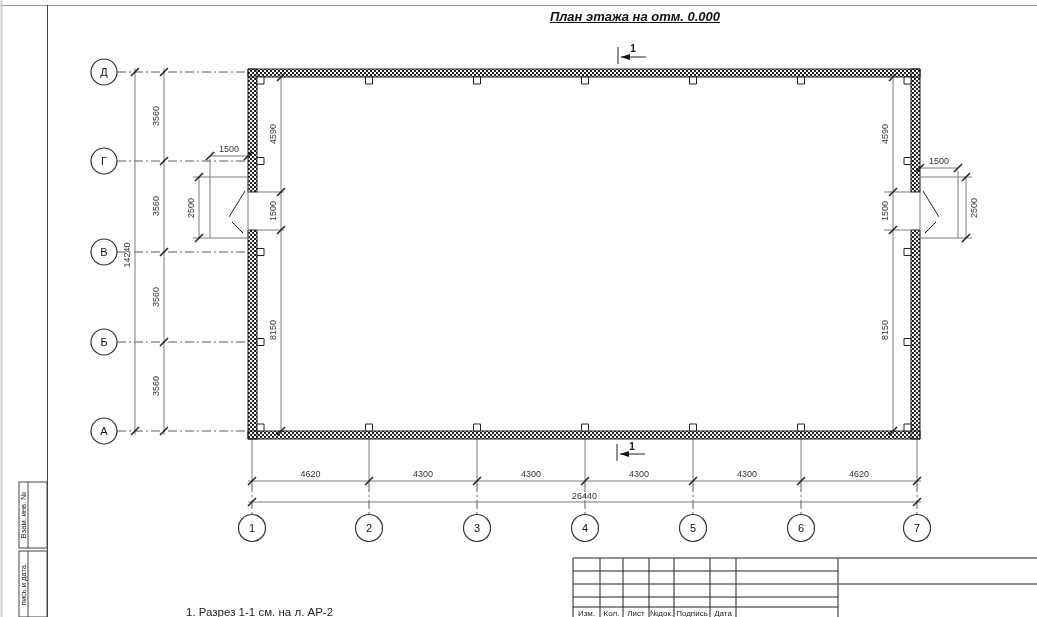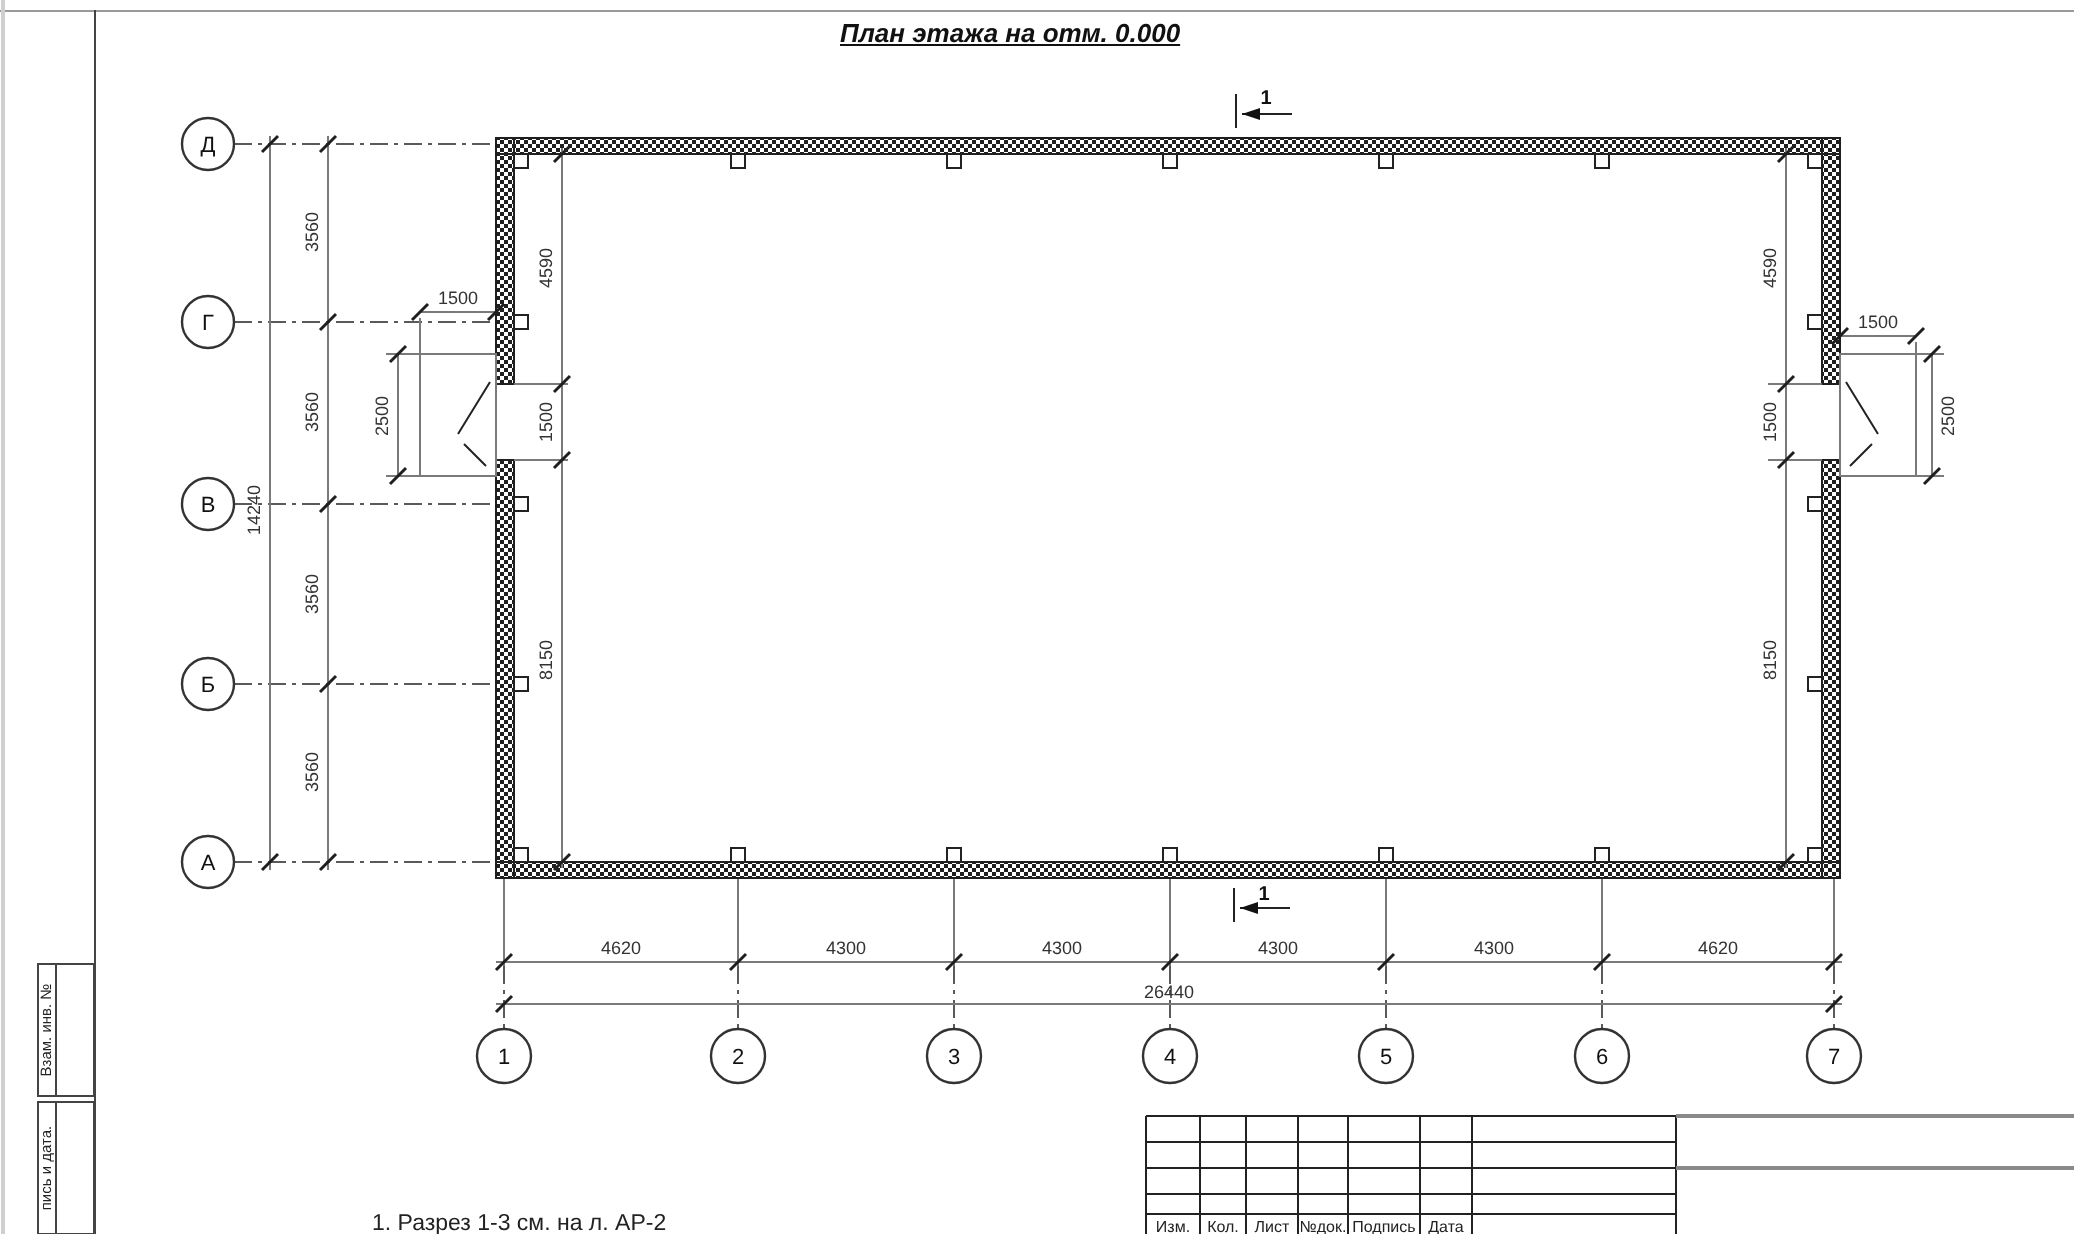--- a/index.html
+++ b/index.html
@@ -11,32 +11,32 @@
   .dash{stroke:#5a5a5a;stroke-width:1;fill:none;stroke-dasharray:9 3 2 3;}
   .tick{stroke:#1f1f1f;stroke-width:1.5;fill:none;}
   .wall{fill:url(#wallhatch);stroke:#1f1f1f;stroke-width:1;}
   .pil {fill:#fff;stroke:#222;stroke-width:1;}
   .circ{fill:#fff;stroke:#333;stroke-width:1.2;}
   .dimtxt{font-size:9px;fill:#333;text-anchor:middle;}
   .axtxt {font-size:11px;fill:#111;text-anchor:middle;}
   .sectxt{font-size:10px;fill:#111;text-anchor:middle;font-weight:bold;}
   .smalltxt{font-size:8px;fill:#222;text-anchor:middle;}
   .stamptxt{font-size:7.5px;fill:#222;text-anchor:middle;}
-  #plan-title{position:absolute;left:420px;top:9px;width:300px;text-align:left;
+  #plan-title{position:absolute;left:420px;top:9px;width:300px;text-align:right;
         font-size:13px;font-style:italic;font-weight:600;color:#111;
         text-decoration:underline;}
   #caption{position:absolute;left:186px;top:606px;font-size:11.5px;color:#222;white-space:nowrap;}
 </style>
 </head>
 <body>
 
 <div id="page">
 
   <div id="plan-title">План этажа на отм. 0.000</div>
-  <div id="caption">1. Разрез 1-3 см. на л. АР-2</div>
+  <div id="caption">1. Разрез 1-1 см. на л. АР-2</div>
 
   <svg width="1037" height="617" viewBox="0 0 1037 617">
     <defs>
       <pattern id="wallhatch" width="4" height="4" patternUnits="userSpaceOnUse">
         <rect width="4" height="4" fill="#fff"></rect>
         <rect width="2" height="2" fill="#1f1f1f"></rect>
         <rect x="2" y="2" width="2" height="2" fill="#1f1f1f"></rect>
       </pattern>
     </defs>
 

